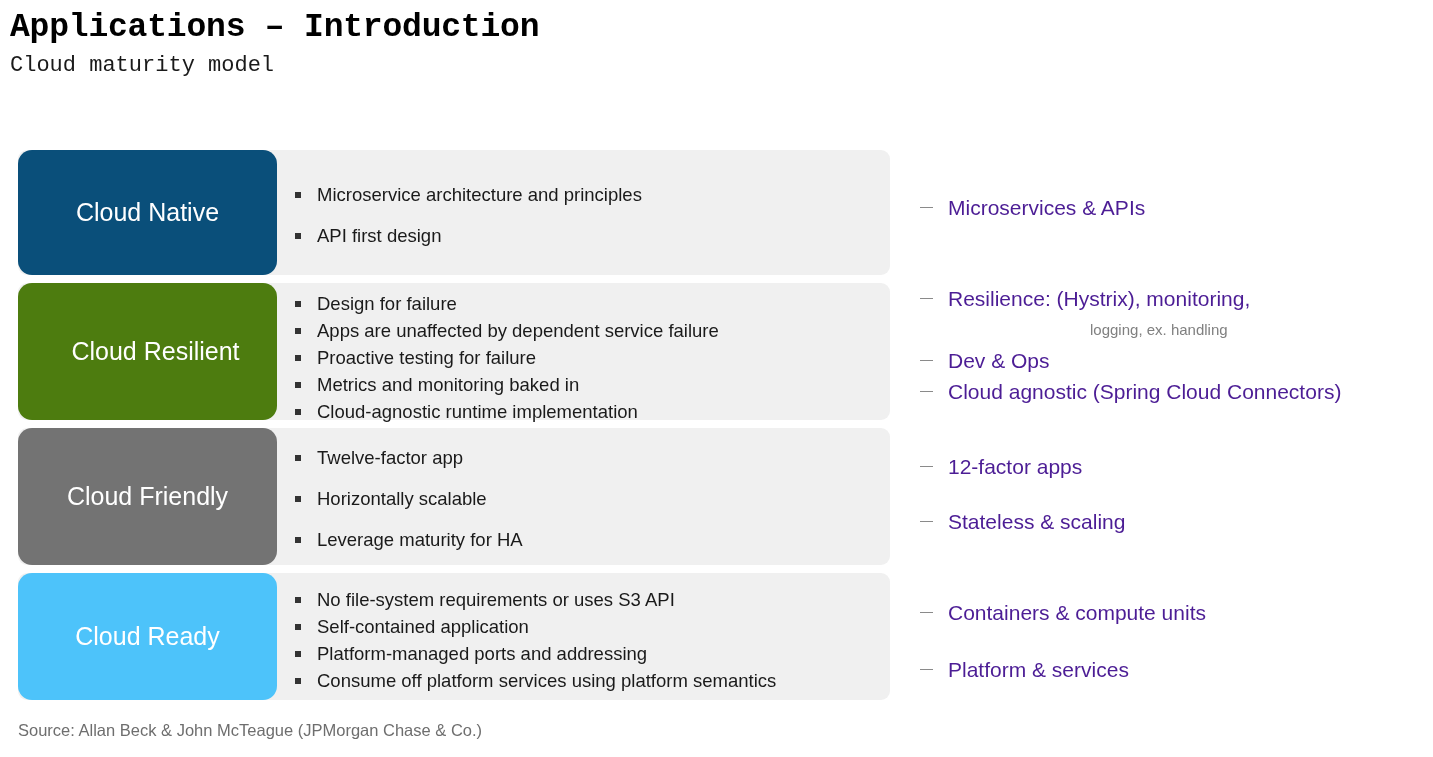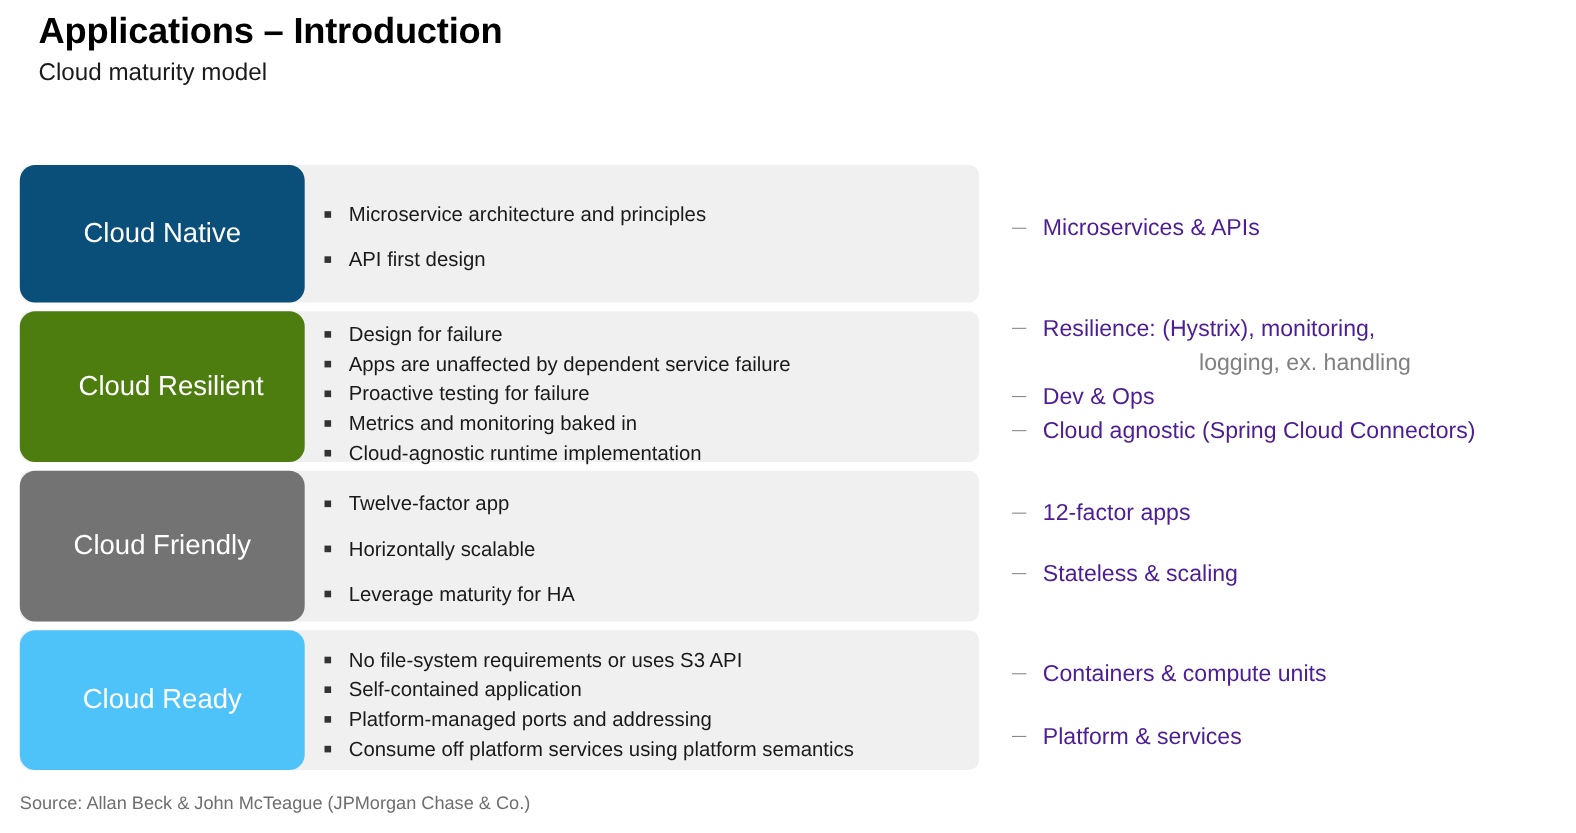--- a/index.html
+++ b/index.html
@@ -10,21 +10,21 @@
   body {
     width: 1433px;
     height: 757px;
     position: relative;
     overflow: hidden;
     font-family: "Liberation Sans", sans-serif;
     -webkit-font-smoothing: antialiased;
   }
 
   
-  #header { position: absolute; left: 35px; top: 10px; width: 900px; }
+  #header { position: absolute; left: 10px; top: 10px; width: 900px; font-family: Liberation Mono, monospace; }
   #page-title {
     font-size: 33px;
     font-weight: bold;
     color: #000000;
     letter-spacing: -0.2px;
     line-height: 1.12;
     margin: 0;
     white-space: nowrap;
   }
   #page-subtitle {
@@ -113,21 +113,21 @@
     position: absolute;
     left: 0;
     top: 50%;
     margin-top: -1px;
     width: 13px;
     height: 1.6px;
     background: #8a8a8a;
   }
   .annotation-cont {
     padding-left: 170px;
-    font-size: 21px;
+    font-size: 15px;
     color: #808080;
     white-space: nowrap;
     line-height: 31px;
   }
 
   
   #source-note {
     position: absolute;
     left: 18px;
     top: 721px;

